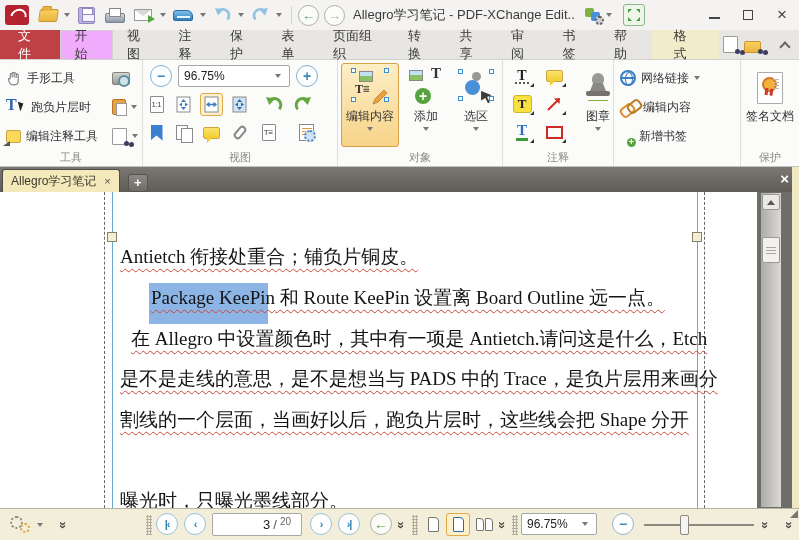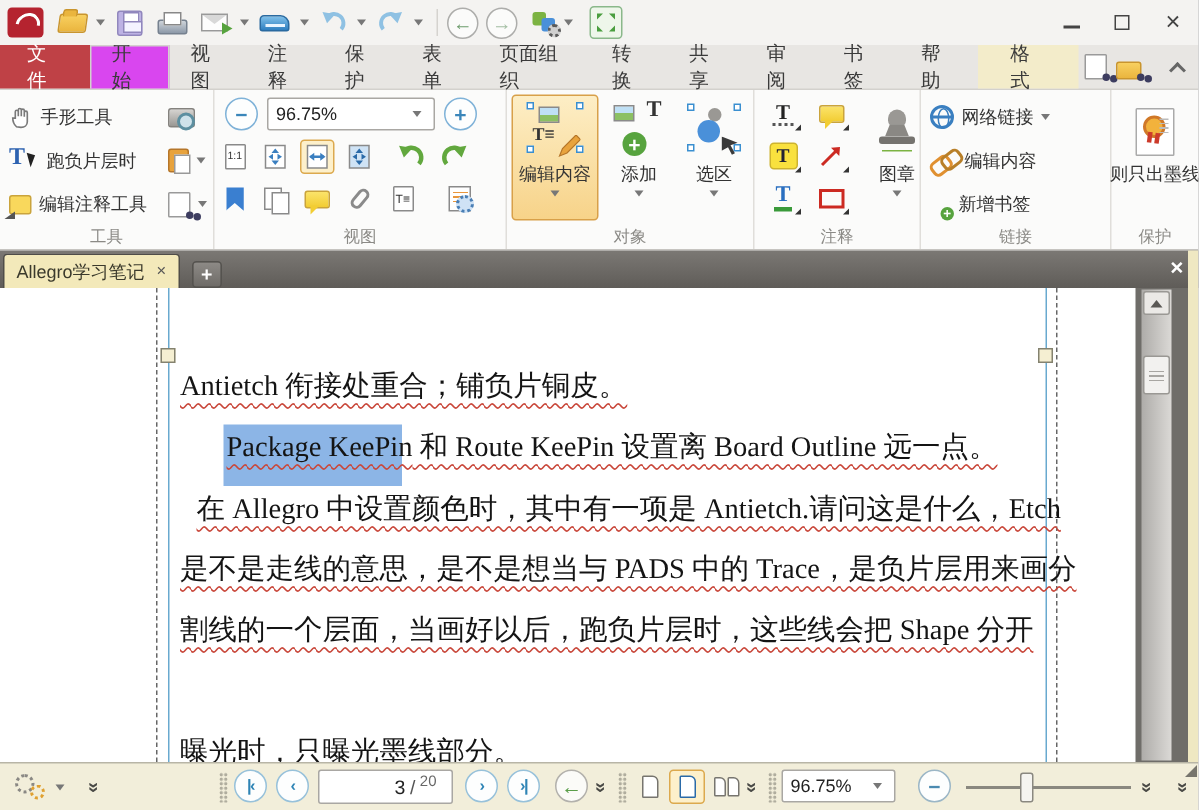--- a/index.html
+++ b/index.html
@@ -31,21 +31,21 @@
 .ic-plug .bl{position:absolute;left:6px;top:5px;width:9px;height:9px;background:#4a90d9;border-radius:2px}
 .ic-plug .gr{position:absolute;right:-1px;bottom:-2px;width:9px;height:9px;border:2px dotted #5a5a5a;border-radius:50%;background:#cfcfcf}
 .ic-fitwin{width:22px;height:22px;border:1px solid #8ab88a;background:#eef6ea;border-radius:3px;margin-left:8px;display:flex;align-items:center;justify-content:center}
 .winbtn{width:34px;height:26px;display:flex;align-items:center;justify-content:center;font-size:15px;color:#444}
 .winbtn .sq{width:10px;height:10px;border:1.5px solid #444}
 .winbtn .mn{width:11px;height:2px;background:#444;margin-top:6px}
 
 .tabstrip{position:absolute;top:30px;left:0;width:799px;height:30px;background:#e8e6e3;display:flex;align-items:stretch;border-bottom:1px solid #d3d1cd}
 .rtab{padding:0 14px;font-size:13px;color:#3a3a3a;display:flex;align-items:center}
 .rtab.file{background:#bf4146;color:#fff;padding:0 18px}
-.rtab.active{background:#d946ef;border:1px solid #d3d1cd;border-bottom:none}
+.rtab.active{background:#f0abfc;border:1px solid #d3d1cd;border-bottom:none}
 .rtab.format{background:#f3ecca;padding:0 22px}
 .tabicons{margin-left:4px;display:flex;align-items:center;gap:6px}
 .chev-up{width:8px;height:8px;border-left:2px solid #666;border-top:2px solid #666;transform:rotate(45deg);margin:4px 10px 0 14px}
 .ic-docsearch{width:15px;height:17px;background:#fff;border:1px solid #9a9a9a;border-radius:1px;position:relative}
 .ic-docsearch:after,.ic-foldsearch:after{content:"";position:absolute;right:-3px;bottom:-2px;width:5px;height:5px;background:#3d3d60;border-radius:50%;box-shadow:5px 1px 0 #3d3d60}
 .ic-foldsearch{width:17px;height:12px;background:linear-gradient(#f8d060,#eab53e);border:1px solid #c9952e;border-radius:2px;position:relative;margin-top:4px}
 
 .ribbon{position:absolute;top:60px;left:0;width:799px;height:107px;background:#fbfbfa;border-bottom:1px solid #c6c4c0}
 .grp{position:absolute;top:0;height:106px;border-right:1px solid #e0deda}
 .glabel{position:absolute;bottom:1px;left:0;width:100%;text-align:center;font-size:11px;color:#8b8a86}
@@ -181,20 +181,21 @@
     <div class="tb" style="width:26px">
       <svg class="svgic" width="17" height="16" viewBox="0 0 17 16" style="transform:scaleX(-1)">
           <path d="M13.5 12.5 A6 6 0 1 0 4 4.5" fill="none" stroke="#8fc1e3" stroke-width="2.6"></path>
           <polygon points="1,1 9.5,2.5 4,8.5" fill="#8fc1e3"></polygon>
         </svg>
     </div>
     <span class="caret"></span>
     <div style="width:1px;height:18px;background:#d5d3cf;margin:0 6px"></div>
     <div class="circbtn" style="color:#6f9e6f">←</div>
     <div class="circbtn" style="color:#a4bfa4;margin-left:5px">→</div>
+    <span class="title-text">Allegro学习笔记 - PDF-XChange Edit..</span>
     <div class="ic-plug">
         <span class="bl"></span>
         <span class="gr"></span>
       </div>
     <span class="caret"></span>
     <div class="ic-fitwin">
       <svg width="14" height="14" viewBox="0 0 14 14">
           <polygon points="1,5 1,1 5,1" fill="#4a9e3f"></polygon>
           <polygon points="9,1 13,1 13,5" fill="#4a9e3f"></polygon>
           <polygon points="13,9 13,13 9,13" fill="#4a9e3f"></polygon>
@@ -421,31 +422,30 @@
         <span class="caret" style="margin:0"></span>
       </div>
       <div class="trow" style="top:34px">
         <span class="ic-chain"></span>
         <span>编辑内容</span>
       </div>
       <div class="trow" style="top:63px">
         <span style="position:relative;width:14px;height:17px"><span class="ic-bm"></span><span class="plusdot" style="right:-2px;bottom:-2px">+</span></span>
         <span>新增书签</span>
       </div>
-      <div class="glabel">链接</div>
     </div>
 
     <div class="grp" style="left:741px;width:58px;border-right:none">
       <div class="bb" style="left:3px;width:52px">
         <span class="bicon" style="display:flex;align-items:center;justify-content:center">
             <span class="ic-cert">
               <i></i>
             </span>
           </span>
-        <span style="white-space:nowrap">则只出墨线</span>
+        <span style="white-space:nowrap">签名文档</span>
       </div>
       <div class="glabel">保护</div>
     </div>
   </div>
 
   <div class="doctabs">
     <div class="dtab">
       <span>Allegro学习笔记</span>
       <span class="x">×</span>
     </div>

